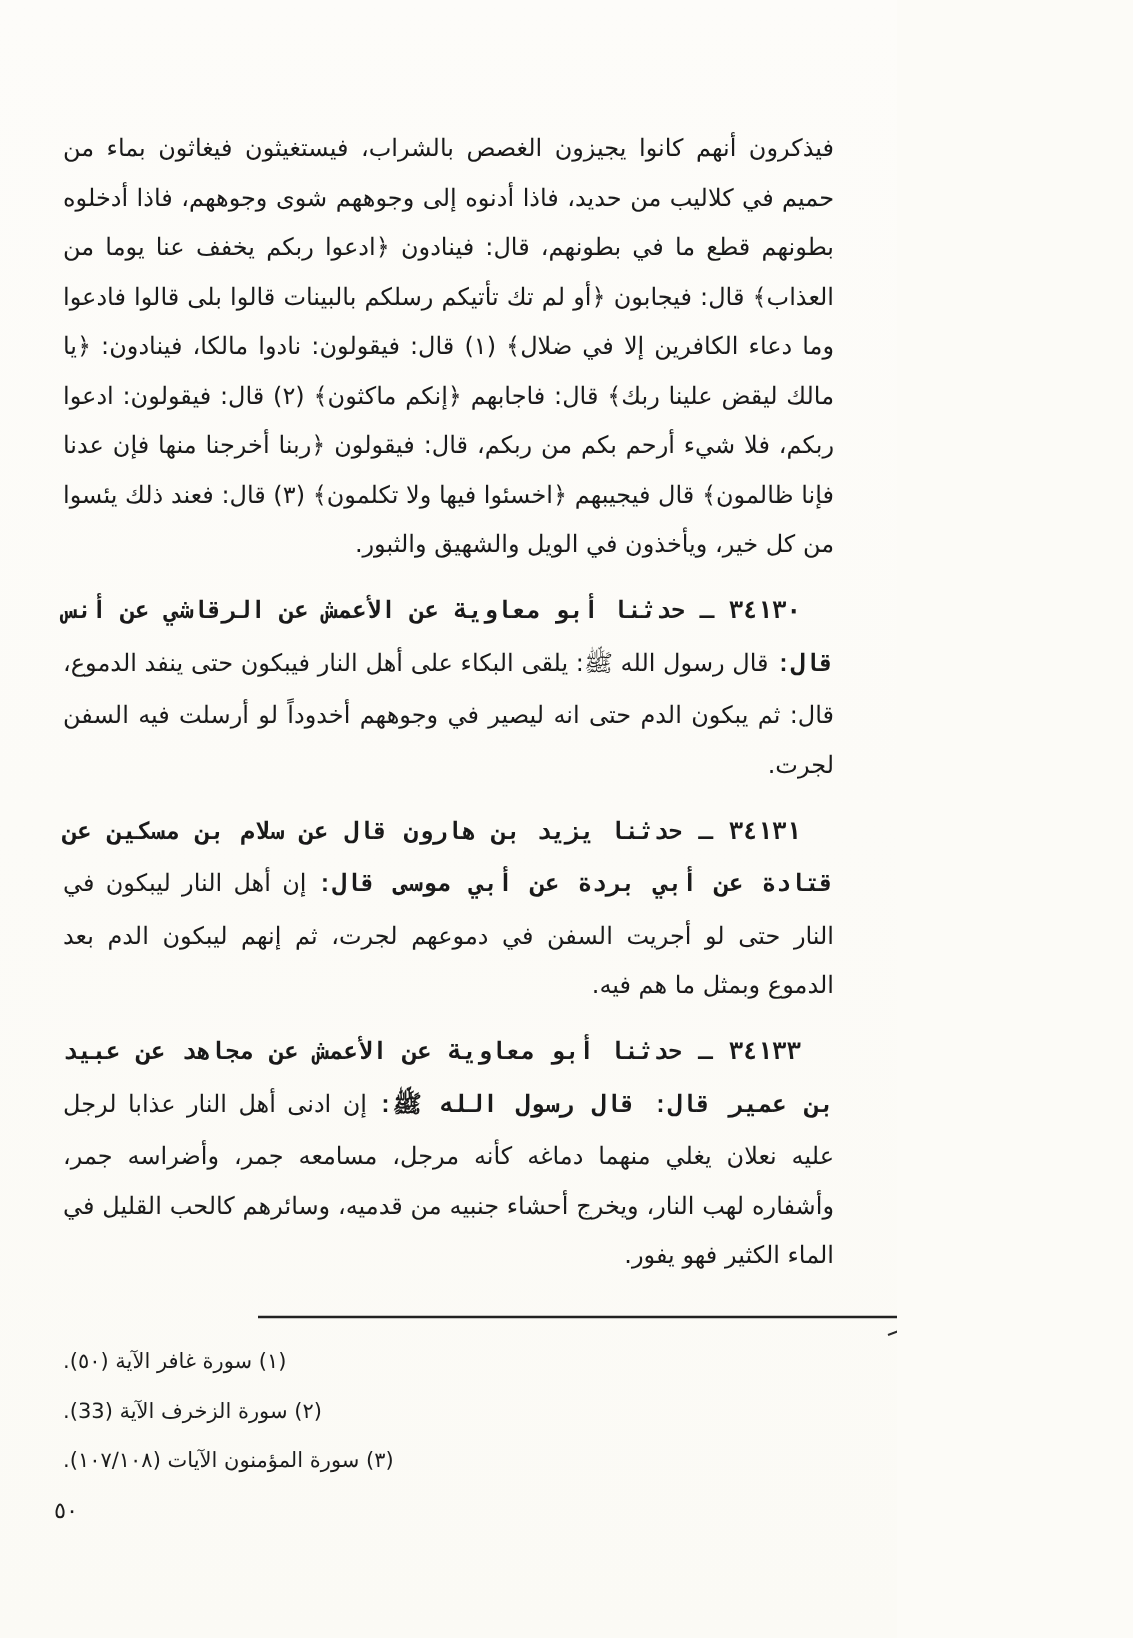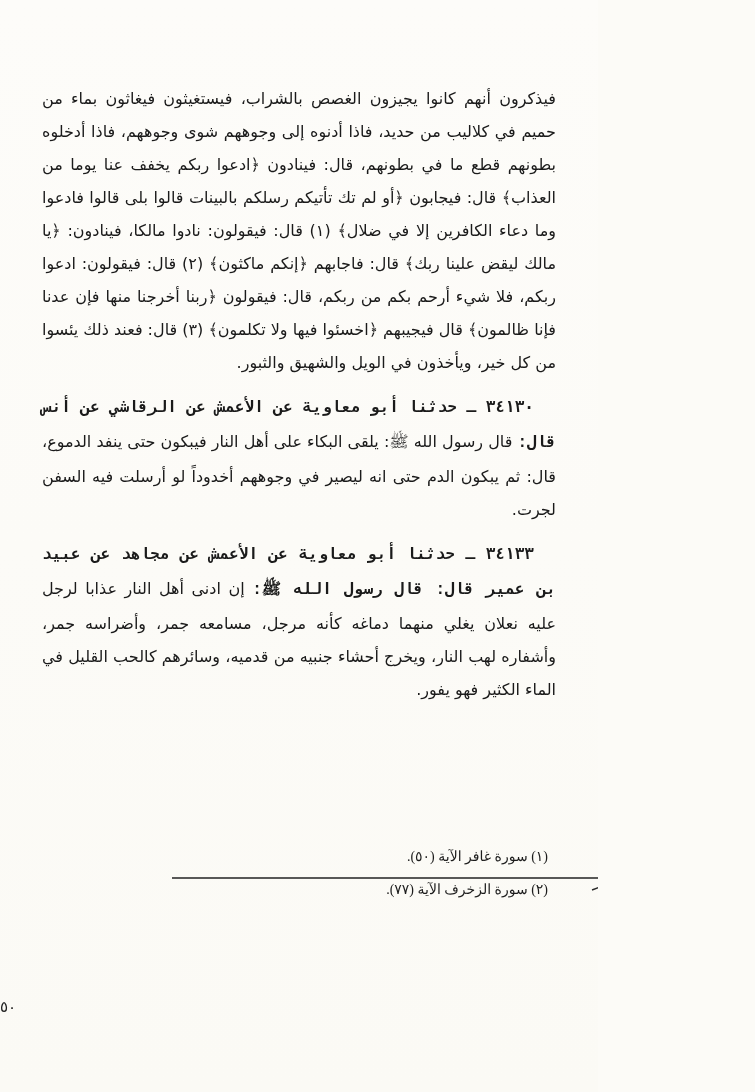--- a/index.html
+++ b/index.html
@@ -33,54 +33,58 @@
   .matn { font-weight: 400; }
   .footnote-art {
     position: absolute;
     top: 838px;
     left: 0;
     width: 755px;
     height: 58px;
   }
   .footnotes {
     position: absolute;
-    top: 840px;
+    top: 892px;
     right: 50px;
     left: 42px;
     direction: rtl;
-    text-align: right;
+    text-align: left;
     font-size: 14px;
     line-height: 33px;
     color: #1c1c1c;
-    font-family: Liberation Serif, serif;
   }
   .footnote { white-space: nowrap; }
   .page-number {
     position: absolute;
     top: 998px;
     left: 0;
     width: 755px;
     text-align: left;
     font-size: 15px;
     color: #1c1c1c;
+    padding-left: 36px;
   }
 </style>
 </head>
 <body>
 
 <div class="page">
 
   <div class="text-block">
     <p class="para intro">فيذكرون أنهم كانوا يجيزون الغصص بالشراب، فيستغيثون فيغاثون بماء من حميم في كلاليب من حديد، فاذا أدنوه إلى وجوههم شوى وجوههم، فاذا أدخلوه بطونهم قطع ما في بطونهم، قال: فينادون ﴿ادعوا ربكم يخفف عنا يوما من العذاب﴾ قال: فيجابون ﴿أو لم تك تأتيكم رسلكم بالبينات قالوا بلى قالوا فادعوا وما دعاء الكافرين إلا في ضلال﴾ (١) قال: فيقولون: نادوا مالكا، فينادون: ﴿يا مالك ليقض علينا ربك﴾ قال: فاجابهم ﴿إنكم ماكثون﴾ (٢) قال: فيقولون: ادعوا ربكم، فلا شيء أرحم بكم من ربكم، قال: فيقولون ﴿ربنا أخرجنا منها فإن عدنا فإنا ظالمون﴾ قال فيجيبهم ﴿اخسئوا فيها ولا تكلمون﴾ (٣) قال: فعند ذلك يئسوا من كل خير، ويأخذون في الويل والشهيق والثبور.</p>
 
     <p class="para entry">
       <span class="isnad">٣٤١٣٠ ـ حدثنا أبو معاوية عن الأعمش عن الرقاشي عن أنس قال:</span>
       <span class="matn">قال رسول الله ﷺ: يلقى البكاء على أهل النار فيبكون حتى ينفد الدموع، قال: ثم يبكون الدم حتى انه ليصير في وجوههم أخدوداً لو أرسلت فيه السفن لجرت.</span>
     </p>
 
+    <p class="para entry">
+      <span class="isnad">٣٤١٣١ ـ حدثنا يزيد بن هارون قال عن سلام بن مسكين عن قتادة عن أبي بردة عن أبي موسى قال:</span>
+      <span class="matn">إن أهل النار ليبكون في النار حتى لو أجريت السفن في دموعهم لجرت، ثم إنهم ليبكون الدم بعد الدموع وبمثل ما هم فيه.</span>
+    </p>
 
 
     <p class="para entry">
       <span class="isnad">٣٤١٣٣ ـ حدثنا أبو معاوية عن الأعمش عن مجاهد عن عبيد بن عمير قال: قال رسول الله ﷺ:</span>
       <span class="matn">إن ادنى أهل النار عذابا لرجل عليه نعلان يغلي منهما دماغه كأنه مرجل، مسامعه جمر، وأضراسه جمر، وأشفاره لهب النار، ويخرج أحشاء جنبيه من قدميه، وسائرهم كالحب القليل في الماء الكثير فهو يفور.</span>
     </p>
 
   </div>
 
   <svg class="footnote-art" viewBox="0 0 755 58" xmlns="http://www.w3.org/2000/svg" aria-hidden="true">
@@ -88,19 +92,23 @@
     <line x1="592" y1="52" x2="716" y2="7" stroke="#2a2a2a" stroke-width="1.4"></line>
   </svg>
 
   <div class="footnotes">
     <div class="footnote">
       <span>(١)</span>
       <span>سورة غافر الآية (٥٠).</span>
     </div>
     <div class="footnote">
       <span>(٢)</span>
-      <span>سورة الزخرف الآية (٧٧).</span>
+      <span>سورة الزخرف الآية (33).</span>
+    </div>
+    <div class="footnote">
+      <span>(٣)</span>
+      <span>سورة المؤمنون الآيات (١٠٧/١٠٨).</span>
     </div>
   </div>
 
   <div class="page-number">٥٠</div>
 
 </div>
 
 </body></html>

